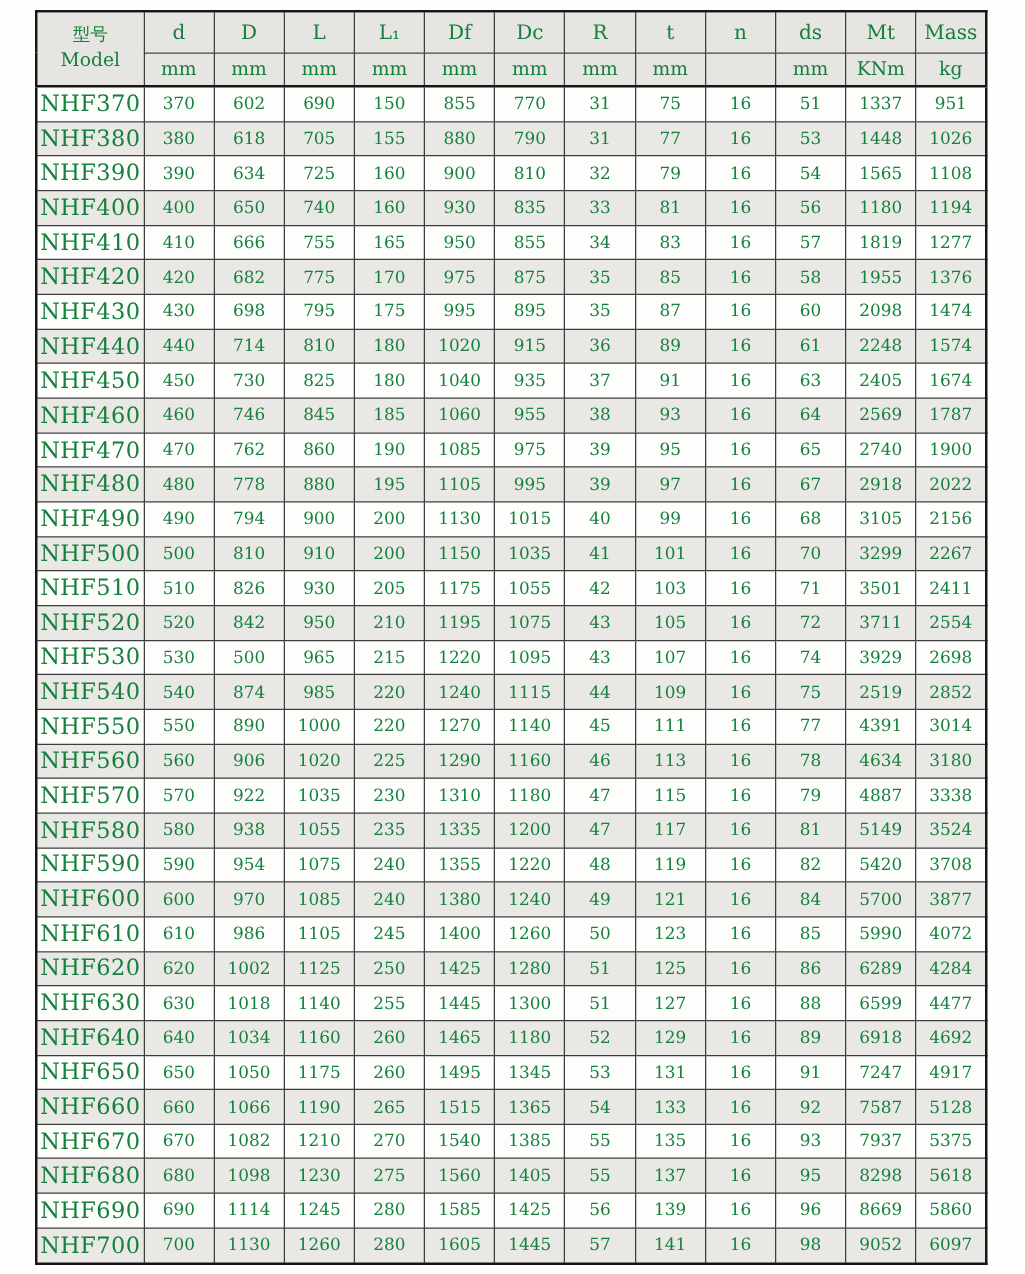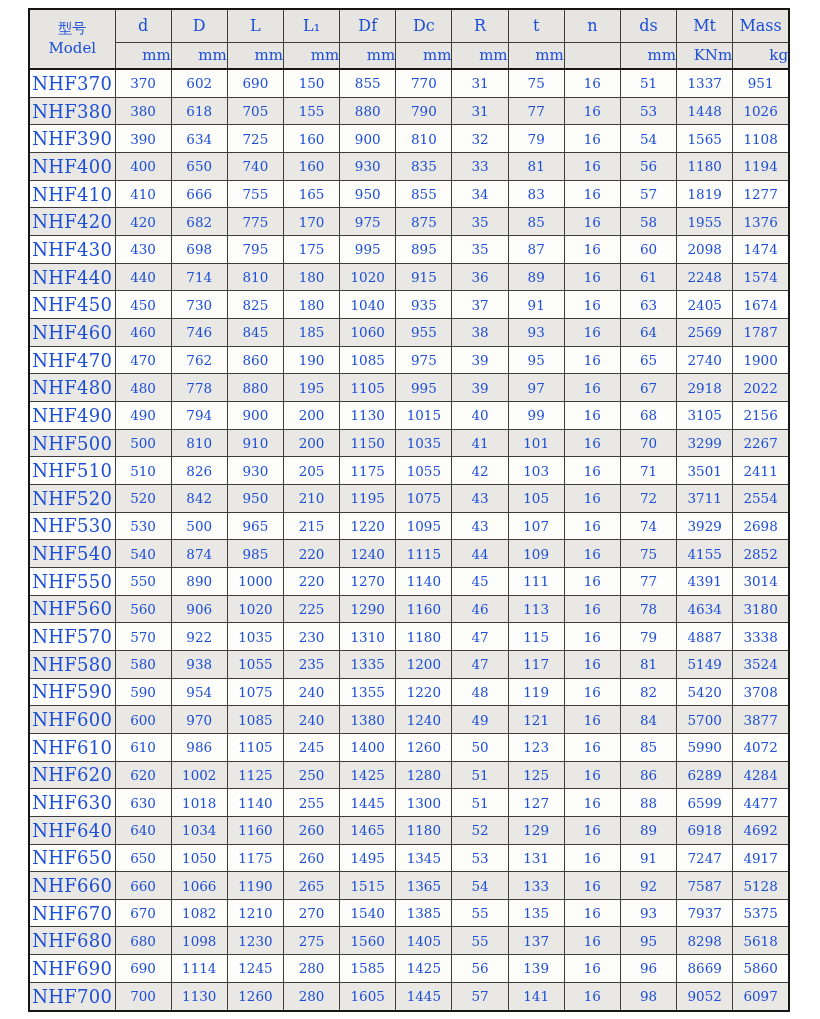--- a/index.html
+++ b/index.html
@@ -14,40 +14,40 @@
     background: #fefefe;
     overflow: hidden;
     font-family: "DejaVu Serif", "Liberation Serif", serif;
   }
   table.spec-table {
     border-collapse: collapse;
     table-layout: fixed;
     width: 762px;
     height: 1004px;
     margin: 8px 0 0 28px;
-    color: #1d4ed8;
+    color: #15803d;
     border: 2px solid #161616;
   }
   .spec-table th, .spec-table td {
     border: 1px solid #3d3d3d;
     text-align: center;
     vertical-align: middle;
     padding: 0;
     overflow: hidden;
     white-space: nowrap;
   }
   .spec-table thead tr.label-row { height: 33px; }
   .spec-table thead tr.unit-row  { height: 27px; }
   .spec-table thead th {
     background: #e6e5e2;
     font-weight: normal;
   }
   .spec-table thead { border-bottom: 2px solid #161616; }
   .spec-table th.col-label { font-size: 16px; }
-  .spec-table th.unit-cell { font-size: 15px; text-align: right; }
+  .spec-table th.unit-cell { font-size: 15px; }
   .spec-table th.model-th  { font-size: 15px; line-height: 1.45; }
   .spec-table th.model-th .cn { font-size: 14px; }
   .spec-table tbody td {
     font-size: 13.5px;
     background: #fdfdfc;
   }
   .spec-table tbody tr:nth-child(even) td {
     background: #e9e8e5;
   }
   .spec-table td.model-cell { font-size: 18px; letter-spacing: 0.3px; }
@@ -356,21 +356,21 @@
           <td class="value-cell">540</td>
           <td class="value-cell">874</td>
           <td class="value-cell">985</td>
           <td class="value-cell">220</td>
           <td class="value-cell">1240</td>
           <td class="value-cell">1115</td>
           <td class="value-cell">44</td>
           <td class="value-cell">109</td>
           <td class="value-cell">16</td>
           <td class="value-cell">75</td>
-          <td class="value-cell">4155</td>
+          <td class="value-cell">2519</td>
           <td class="value-cell">2852</td>
         </tr>
         <tr>
           <td class="model-cell">NHF550</td>
           <td class="value-cell">550</td>
           <td class="value-cell">890</td>
           <td class="value-cell">1000</td>
           <td class="value-cell">220</td>
           <td class="value-cell">1270</td>
           <td class="value-cell">1140</td>

